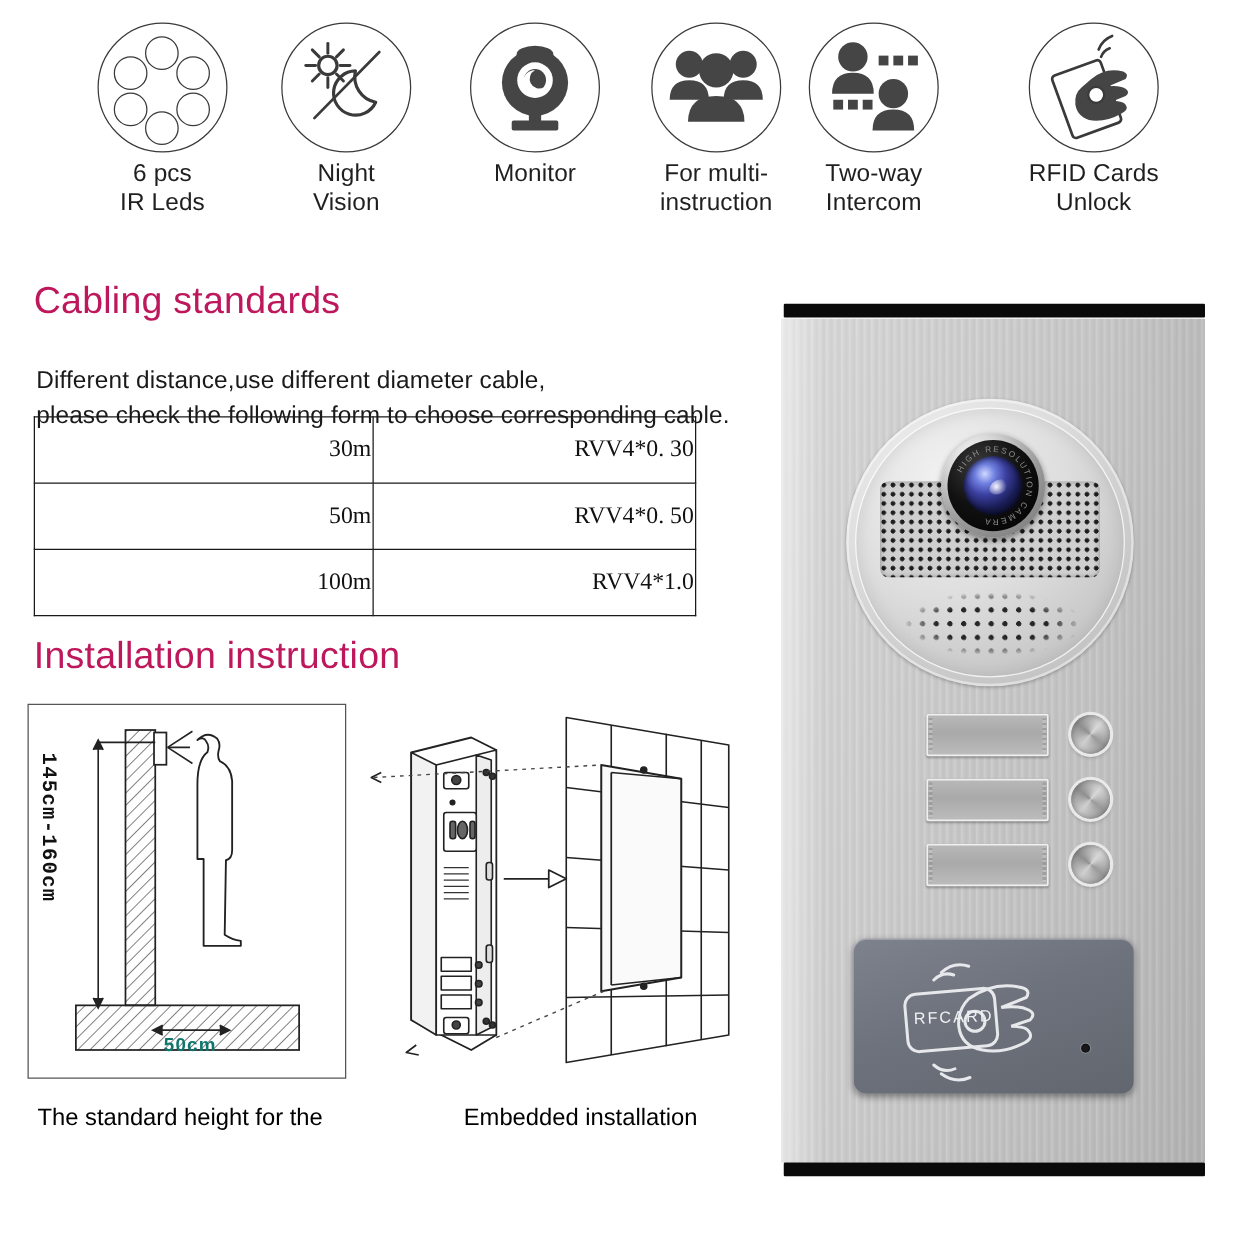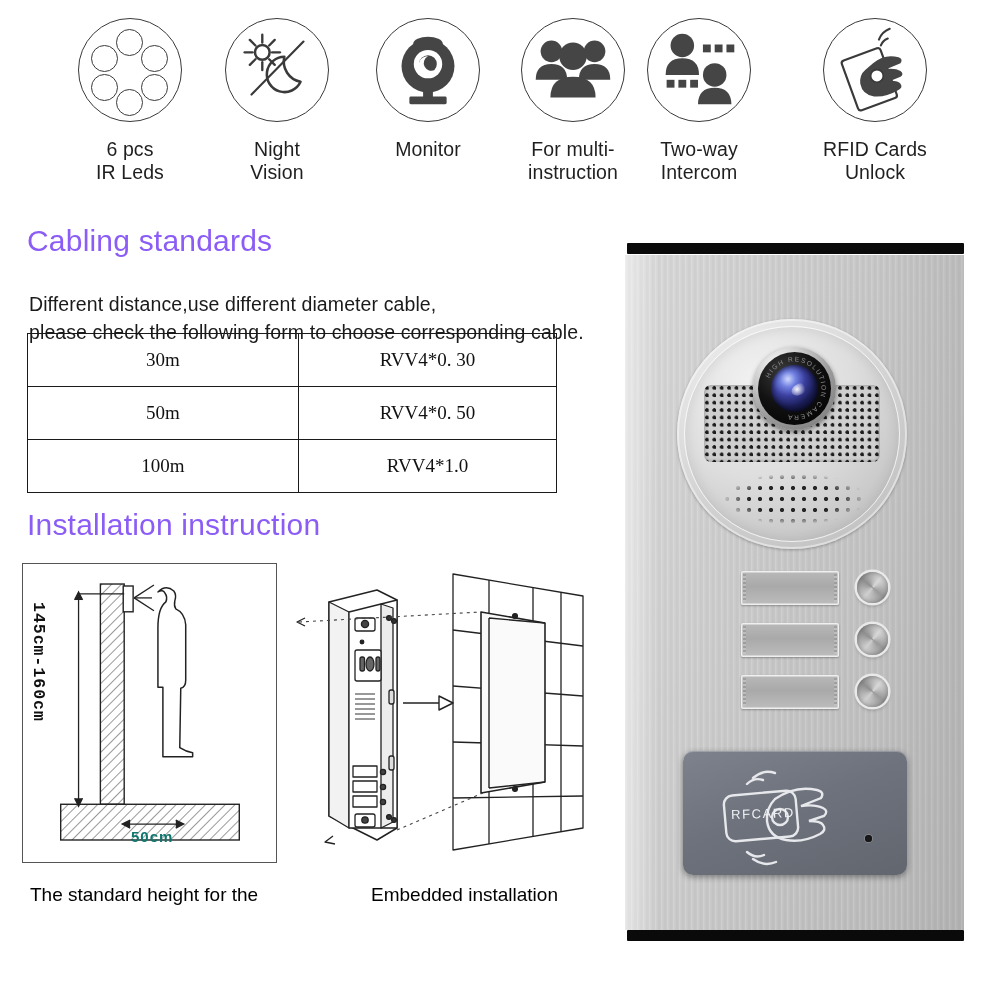--- a/index.html
+++ b/index.html
@@ -12,44 +12,44 @@
 
   
   #feature-strip{position:absolute;left:0;top:18px;width:1000px;height:190px;}
   .feature{position:absolute;top:0;width:150px;text-align:center;}
   .f-circle{
     width:104px;height:104px;border-radius:50%;
     border:1.6px solid #3a3a3a;margin:0 auto;position:relative;
     box-sizing:border-box;
   }
   .f-label{
-    margin-top:16px;font-size:19.5px;line-height:23px;color:#1f1f1f;
+    margin-top:6px;font-size:19.5px;line-height:23px;color:#1f1f1f;
     letter-spacing:0.1px;white-space:pre-line;
   }
 
   
   .led{position:absolute;width:27px;height:27px;border-radius:50%;border:1.6px solid #3a3a3a;box-sizing:border-box;}
 
   
   .f-svg{position:absolute;left:0;top:0;width:100%;height:100%;}
 
   
   .h-section{
-    position:absolute;font-size:30px;font-weight:400;color:#8b5cf6;
+    position:absolute;font-size:30px;font-weight:400;color:#be185d;
     letter-spacing:0.2px;
   }
   .p-line{position:absolute;font-size:19.5px;color:#1a1a1a;letter-spacing:0.1px;margin-top:25px;}
 
   
   #cable-table{
     position:absolute;left:27px;top:333px;width:530px;
     border-collapse:collapse;table-layout:fixed;
   }
   #cable-table td{
-    border:1.5px solid #1a1a1a;height:50px;text-align:center;
+    border:1.5px solid #1a1a1a;height:50px;text-align:right;
     font-family:"Liberation Serif","DejaVu Serif",serif;
     font-size:19px;color:#111;
   }
   #cable-table td.c1{width:268px;}
 
   
   #diagram-height{position:absolute;left:22px;top:563px;width:255px;height:300px;border:1.4px solid #555;box-sizing:border-box;background:#fff;}
   #diagram-embed{position:absolute;left:293px;top:560px;width:310px;height:310px;}
 
   .cap{position:absolute;font-size:19px;line-height:30px;color:#000000;}

